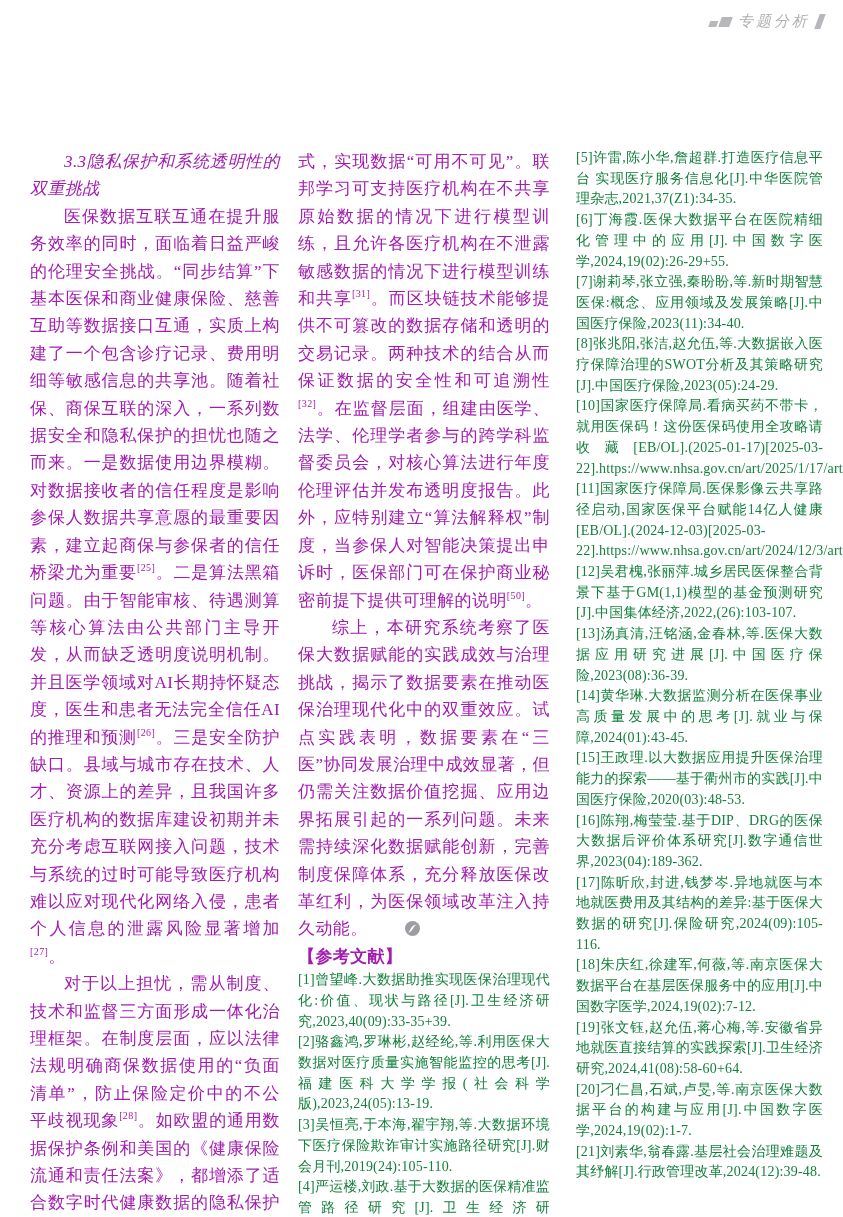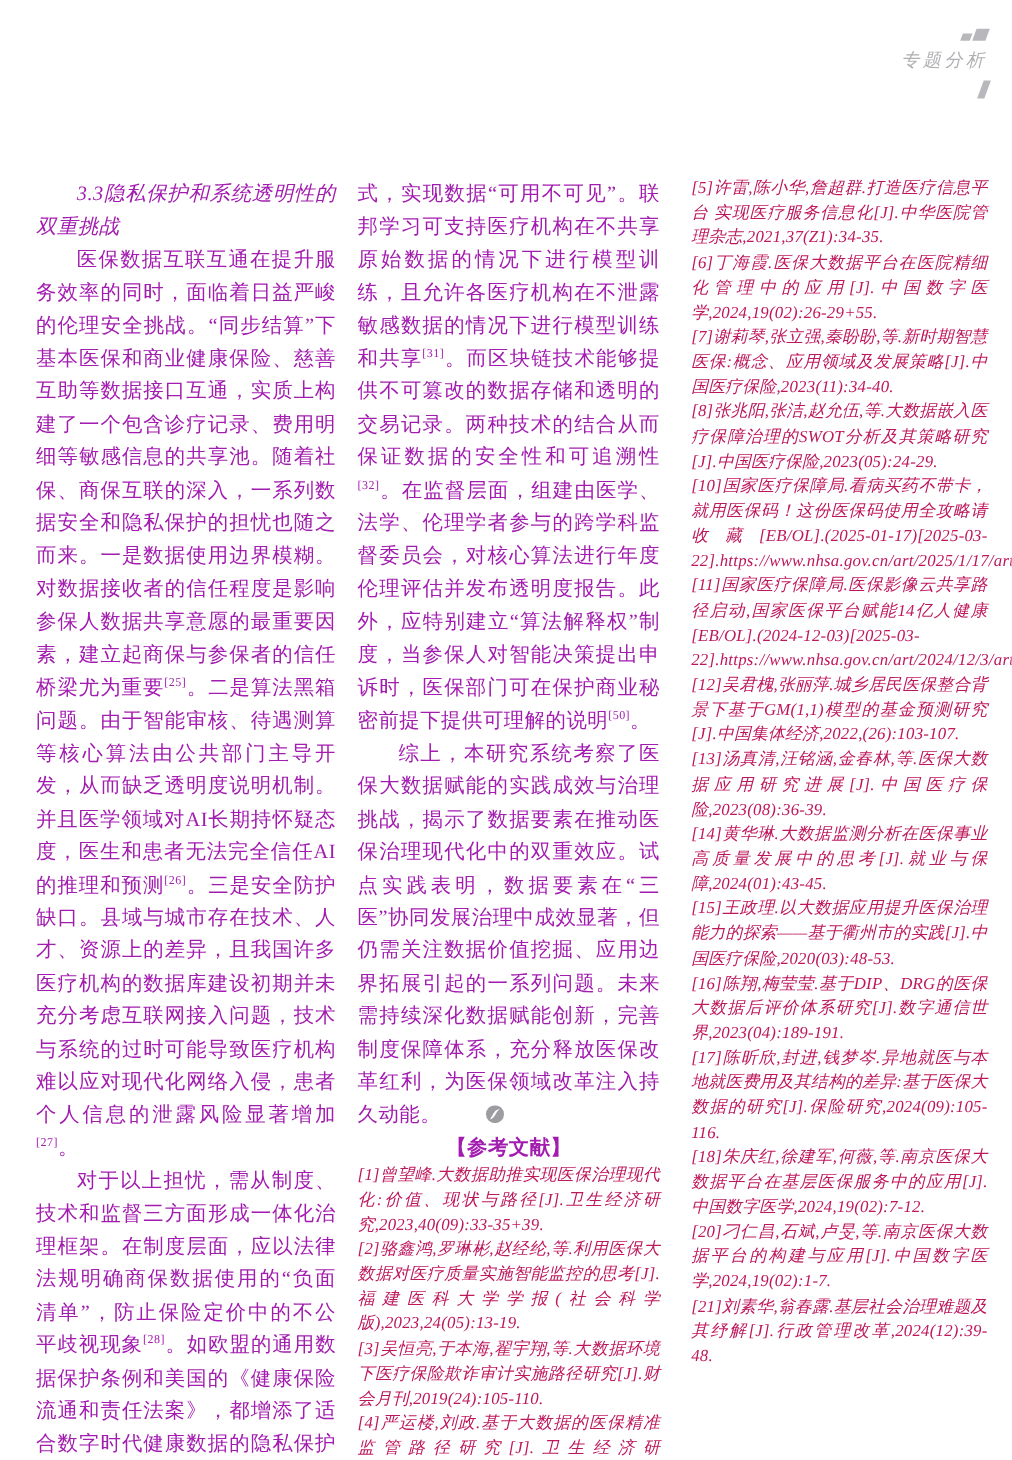--- a/index.html
+++ b/index.html
@@ -8,24 +8,23 @@
     background:#ffffff;
     font-family:"Liberation Serif","DejaVu Serif",serif;
     color:#262626;
     position:relative;
     overflow:hidden;
   }
   .page { position:absolute; inset:0; }
 
   
   .hdr {
-    position:absolute; top:24px; right:20px;
-    display:flex; align-items:flex-end; gap:7px;
+    position:absolute; top:12px; right:20px;
+    display:flex; align-items:center; gap:7px;
     color:#b2b2b6;
-    flex-direction:column;
   }
   .hdr-logo { display:flex; align-items:flex-end; gap:2px; transform:skewX(-20deg); }
   .hdr-logo .blk-a { width:8px; height:6px; background:#b8b8bc; display:block; }
   .hdr-logo .blk-b { width:11px; height:10px; background:#b8b8bc; display:block; }
   .hdr-title {
     font-style:italic; font-size:15px; letter-spacing:3px;
     color:#b0b0b4; font-family:"Liberation Sans","DejaVu Sans",sans-serif;
   }
   .hdr-bar { width:6px; height:15px; background:#b8b8bc; transform:skewX(-20deg); display:block; }
 
@@ -49,36 +48,34 @@
     font-weight:normal;
   }
   sup { font-size:10px; line-height:0; }
 
   .endmark {
     display:inline-block; width:15px; height:15px;
     vertical-align:-2px; margin-left:3px;
   }
 
   .ref-heading {
-    text-align:center;
     font-weight:bold;
     font-size:15.5px;
     letter-spacing:1px;
     margin:16px 0 7px 0;
     text-indent:0 !important;
     color:#1e1e1e;
   }
   .refs p {
     margin:0;
     font-size:14px;
     line-height:20.7px;
     letter-spacing:0.2px;
     text-indent:0;
-    font-style:italic;
-    color:#be185d;
+    color:#15803d;
   }
 
   
   .footer {
     position:absolute; top:1154px; right:21px;
     display:flex; align-items:baseline;
     color:#333333;
     font-size:15.5px;
   }
   .footer .journal { letter-spacing:0.5px; }
@@ -125,22 +122,23 @@
       <p>[5]许雷,陈小华,詹超群.打造医疗信息平台 实现医疗服务信息化[J].中华医院管理杂志,2021,37(Z1):34-35.</p>
       <p>[6]丁海霞.医保大数据平台在医院精细化管理中的应用[J].中国数字医学,2024,19(02):26-29+55.</p>
       <p>[7]谢莉琴,张立强,秦盼盼,等.新时期智慧医保:概念、应用领域及发展策略[J].中国医疗保险,2023(11):34-40.</p>
       <p>[8]张兆阳,张洁,赵允伍,等.大数据嵌入医疗保障治理的SWOT分析及其策略研究[J].中国医疗保险,2023(05):24-29.</p>
       <p>[10]国家医疗保障局.看病买药不带卡，就用医保码！这份医保码使用全攻略请收藏[EB/OL].(2025-01-17)[2025-03-22].https://www.nhsa.gov.cn/art/2025/1/17/art_14_15488.html.</p>
       <p>[11]国家医疗保障局.医保影像云共享路径启动,国家医保平台赋能14亿人健康[EB/OL].(2024-12-03)[2025-03-22].https://www.nhsa.gov.cn/art/2024/12/3/art_14_14942.html.</p>
       <p>[12]吴君槐,张丽萍.城乡居民医保整合背景下基于GM(1,1)模型的基金预测研究[J].中国集体经济,2022,(26):103-107.</p>
       <p>[13]汤真清,汪铭涵,金春林,等.医保大数据应用研究进展[J].中国医疗保险,2023(08):36-39.</p>
       <p>[14]黄华琳.大数据监测分析在医保事业高质量发展中的思考[J].就业与保障,2024(01):43-45.</p>
       <p>[15]王政理.以大数据应用提升医保治理能力的探索——基于衢州市的实践[J].中国医疗保险,2020(03):48-53.</p>
-      <p>[16]陈翔,梅莹莹.基于DIP、DRG的医保大数据后评价体系研究[J].数字通信世界,2023(04):189-191.</p>
+      <p>[16]陈翔,梅莹莹.基于DIP、DRG的医保大数据后评价体系研究[J].数字通信世界,2023(04):189-362.</p>
       <p>[17]陈昕欣,封进,钱梦岑.异地就医与本地就医费用及其结构的差异:基于医保大数据的研究[J].保险研究,2024(09):105-116.</p>
       <p>[18]朱庆红,徐建军,何薇,等.南京医保大数据平台在基层医保服务中的应用[J].中国数字医学,2024,19(02):7-12.</p>
+      <p>[19]张文钰,赵允伍,蒋心梅,等.安徽省异地就医直接结算的实践探索[J].卫生经济研究,2024,41(08):58-60+64.</p>
       <p>[20]刁仁昌,石斌,卢旻,等.南京医保大数据平台的构建与应用[J].中国数字医学,2024,19(02):1-7.</p>
       <p>[21]刘素华,翁春露.基层社会治理难题及其纾解[J].行政管理改革,2024(12):39-48.</p>
     </div>
   </div>
 
 
 </div>
 
 </body></html>

